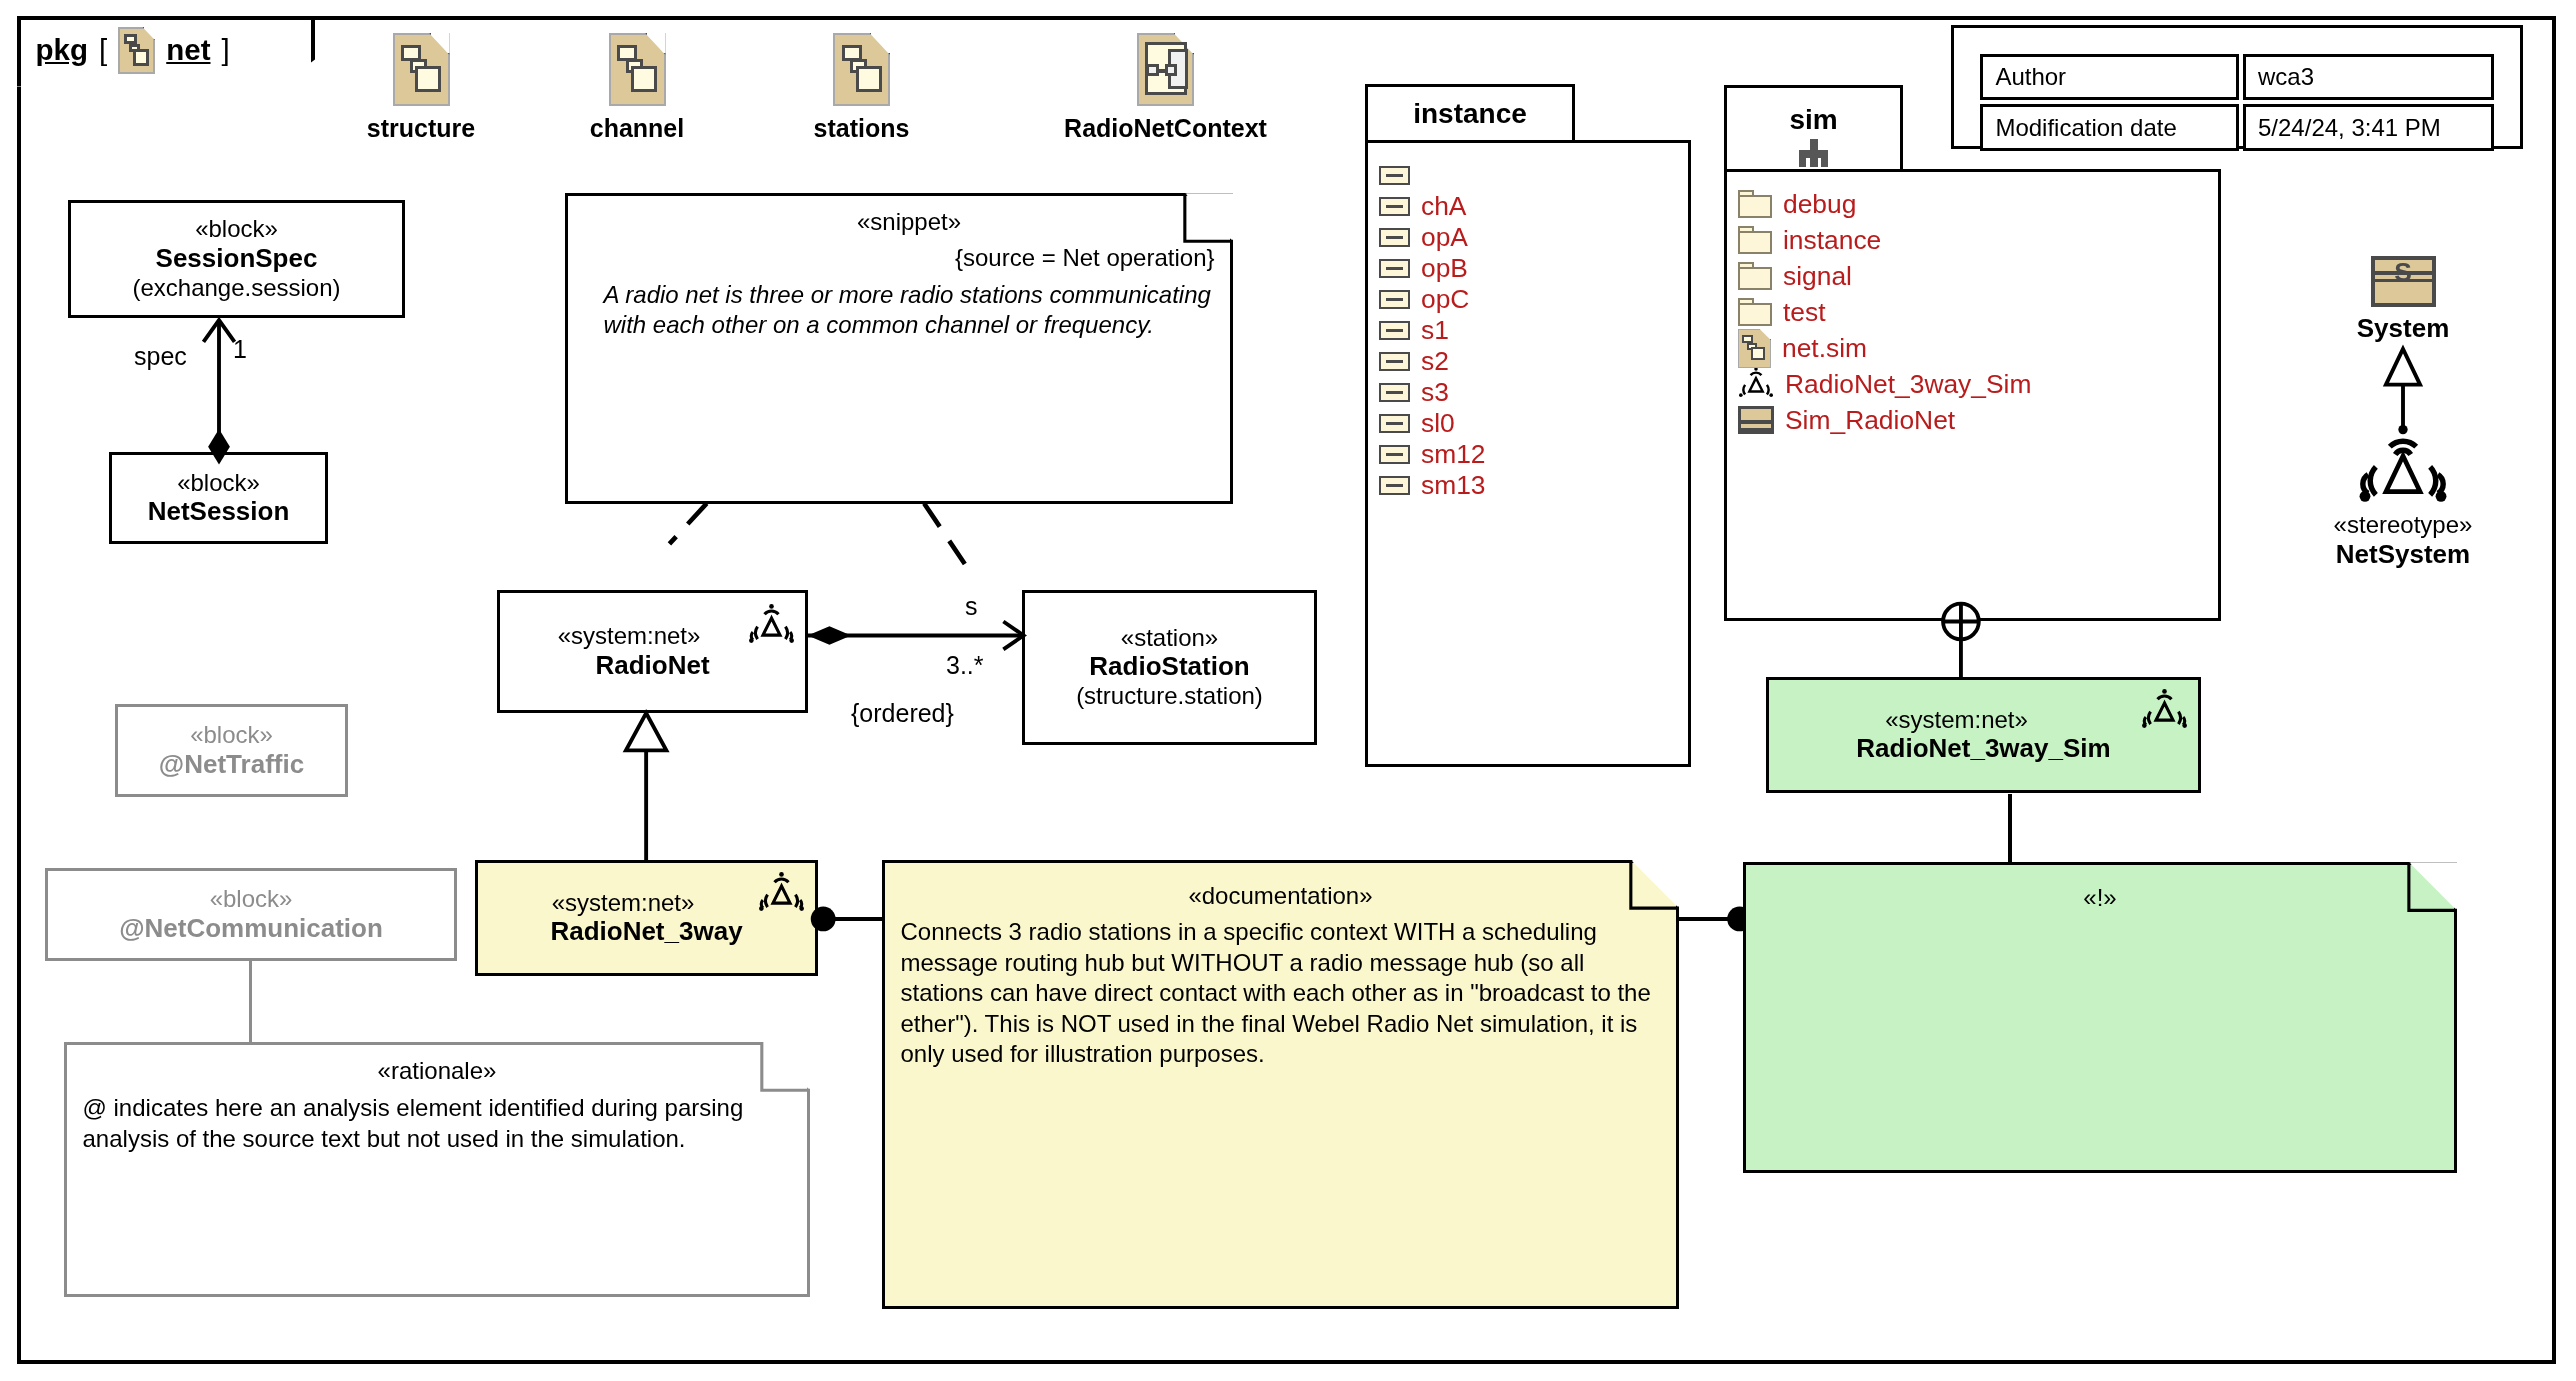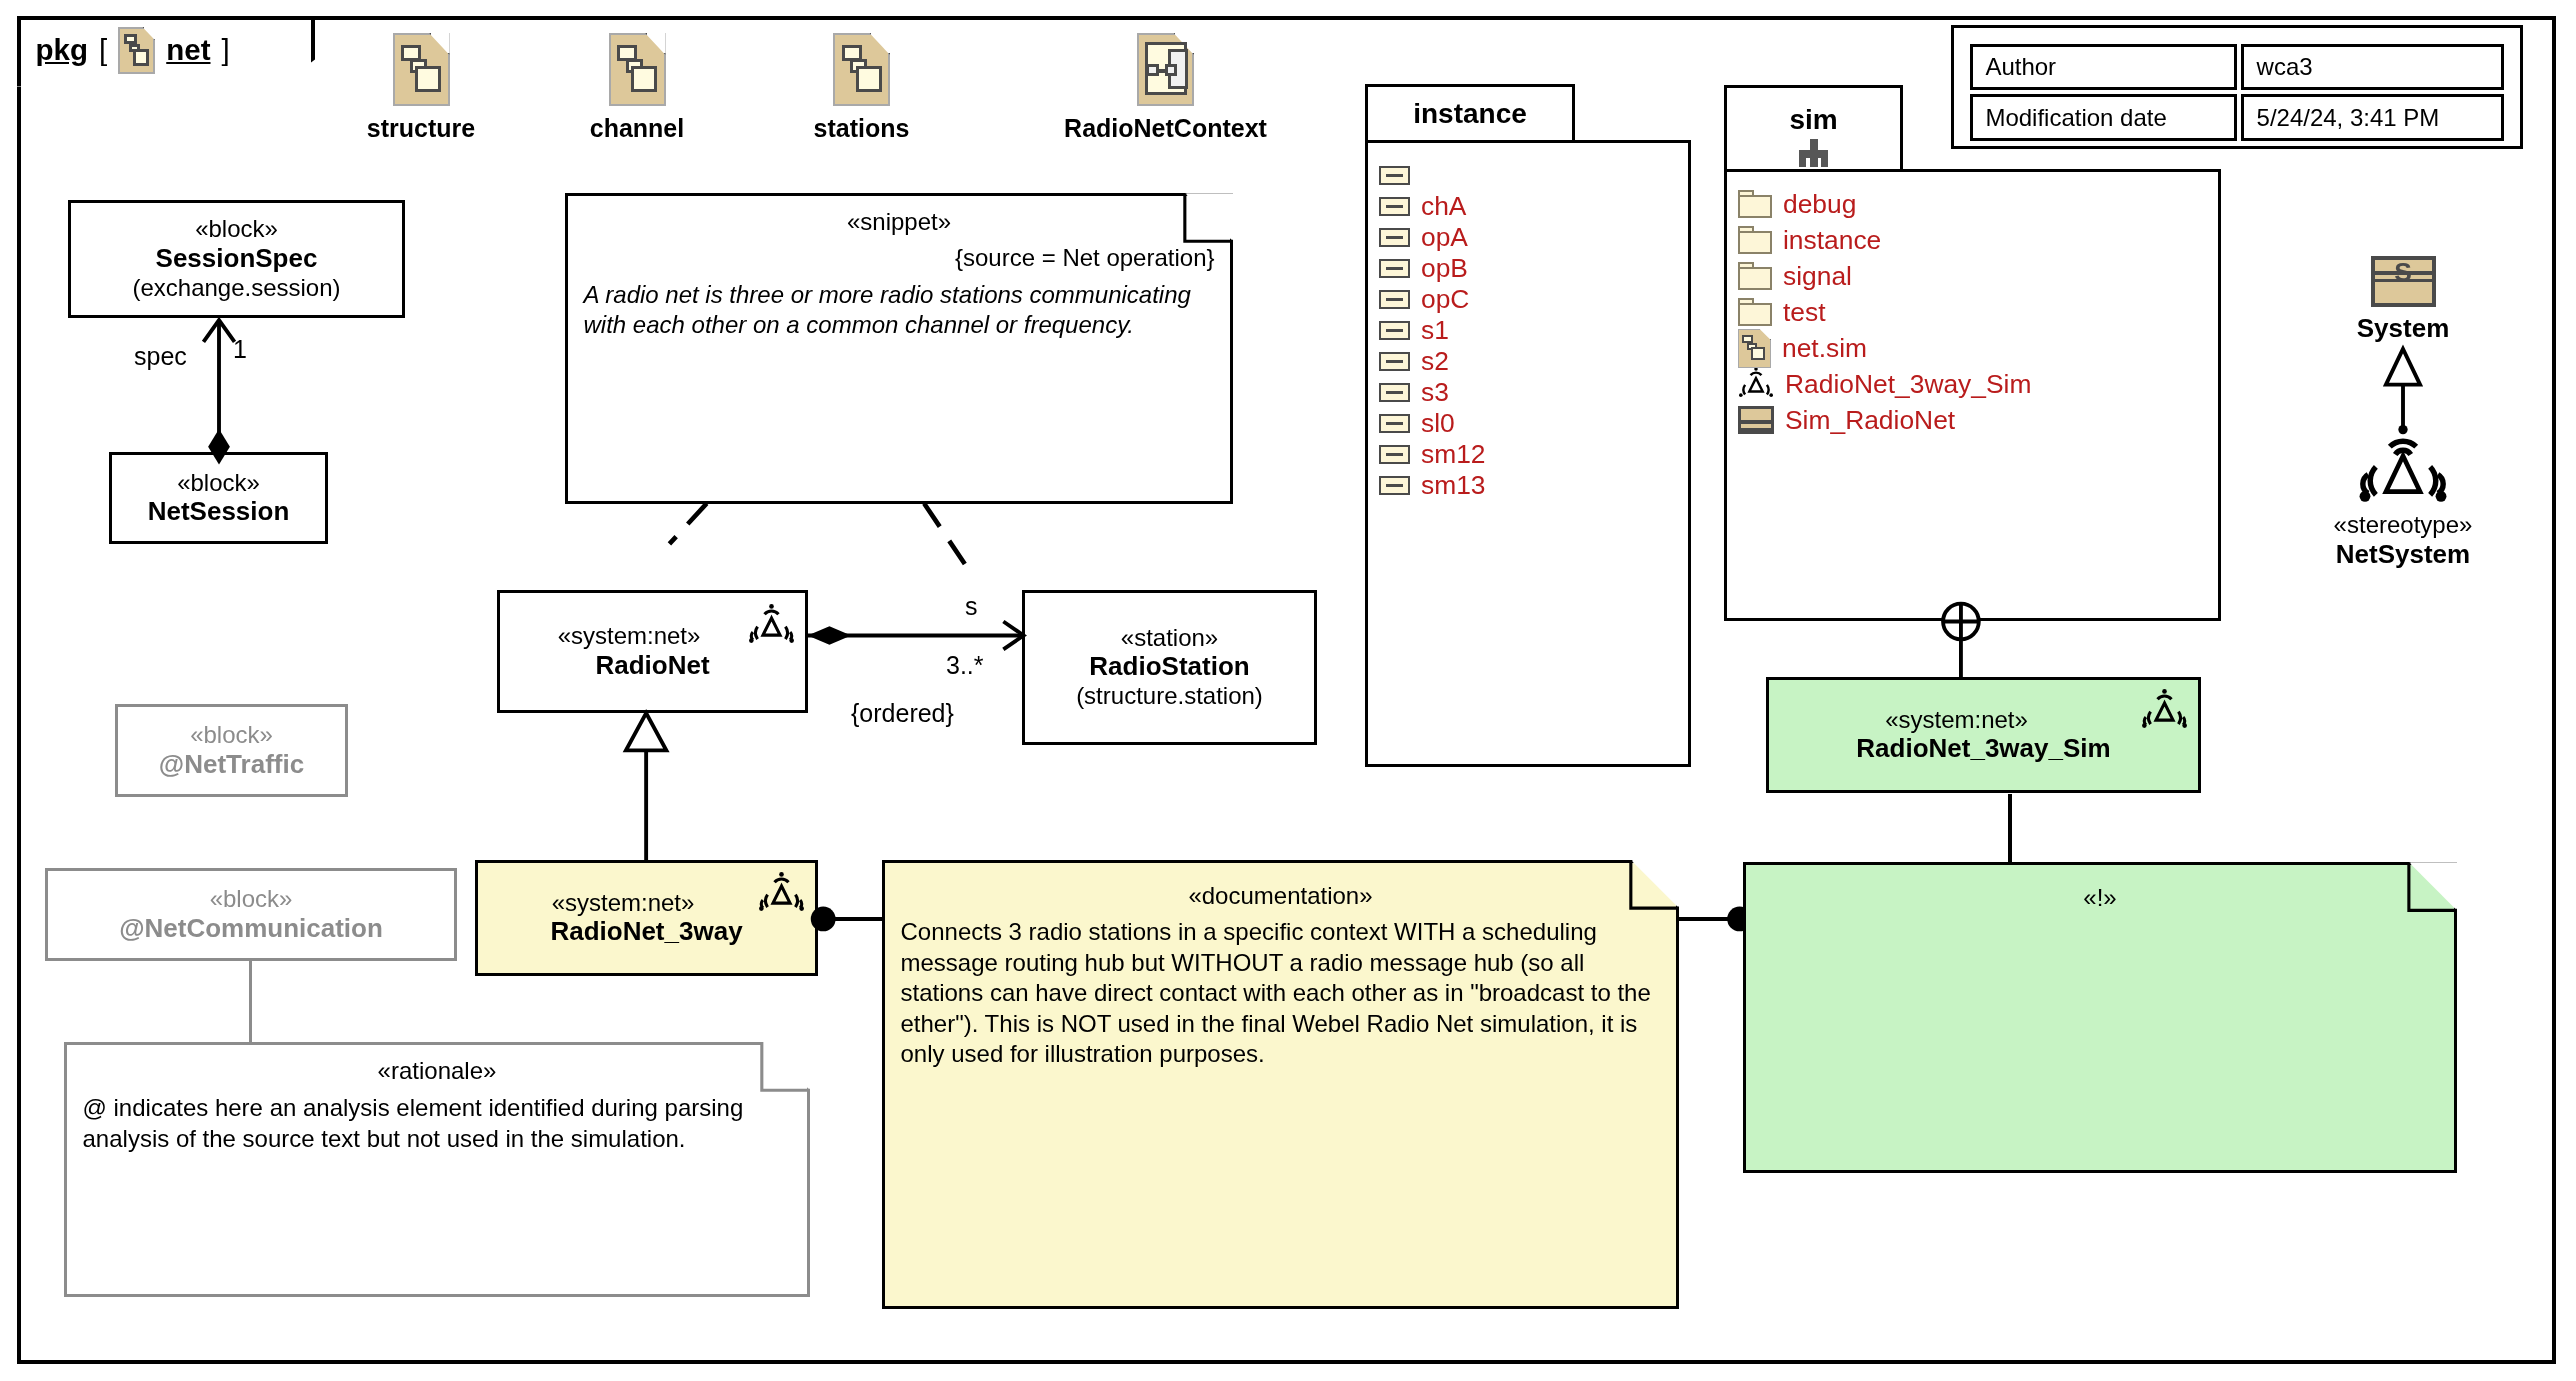--- a/index.html
+++ b/index.html
@@ -92,21 +92,21 @@
   .ant{flex:0 0 auto;display:block;}
 
   
   .ln{position:absolute;background:#000;}
   .ln.gray{background:#8c8c8c;}
   svg.ov{position:absolute;left:0;top:0;width:2576px;height:1382px;pointer-events:none;overflow:visible;}
 
   .edgelbl{position:absolute;font-size:25px;color:#000;white-space:nowrap;}
 
   
-  #authtable{position:absolute;box-sizing:border-box;border:3.9px solid #000;background:#fff;padding:12px;}
+  #authtable{position:absolute;box-sizing:border-box;border:3.9px solid #000;background:#fff;padding:22px;}
   #authtable table{border-collapse:separate;border-spacing:4.7px;}
   #authtable td{border:3.1px solid #000;font-size:24px;color:#000;padding:6.2px 12.4px;background:#fff;}
 
   
   .sysgrp{position:absolute;text-align:center;}
   .sysgrp .cap{font-size:26px;font-weight:bold;color:#000;margin-top:3.1px;}
   .sysgrp .st{font-size:24px;color:#000;}
   .sysgrp .nm2{font-size:26px;font-weight:bold;color:#000;}
 </style>
 </head>
@@ -231,21 +231,21 @@
       <span class="stereo">«rationale»</span>
       <span class="txt">@ indicates here an analysis element identified during parsing analysis of the source text but not used in the simulation.</span>
     </div>
   </div>
 
   <div class="note" style="left:565px;top:193px;width:668px;height:311px;">
     <svg class="ov" style="width:668px;height:311px;left:-3.1px;top:-3.1px;" viewBox="0 0 860 400" width="668" height="311">
       <polygon points="798,0 860,62 860,0" fill="#fff"></polygon>
       <polyline points="798,0 798,62 860,62" fill="none" stroke="#000" stroke-width="4"></polyline>
     </svg>
-    <div class="body" style="">
+    <div class="body" style="margin-left:20px;">
       <span class="stereo">«snippet»</span>
       <span class="right" style="margin-bottom:7.8px;">{source = Net operation}</span>
       <span class="txt ital">A radio net is three or more radio stations communicating with each other on a common channel or frequency.</span>
     </div>
   </div>
 
   <svg class="ov" viewBox="0 0 3317 1779" width="2576" height="1382">
     <line x1="910" y1="648" x2="862" y2="700" stroke="#000" stroke-width="6" stroke-dasharray="36 22"></line>
     <line x1="1190" y1="648" x2="1245" y2="730" stroke="#000" stroke-width="6" stroke-dasharray="36 22"></line>
   </svg>

